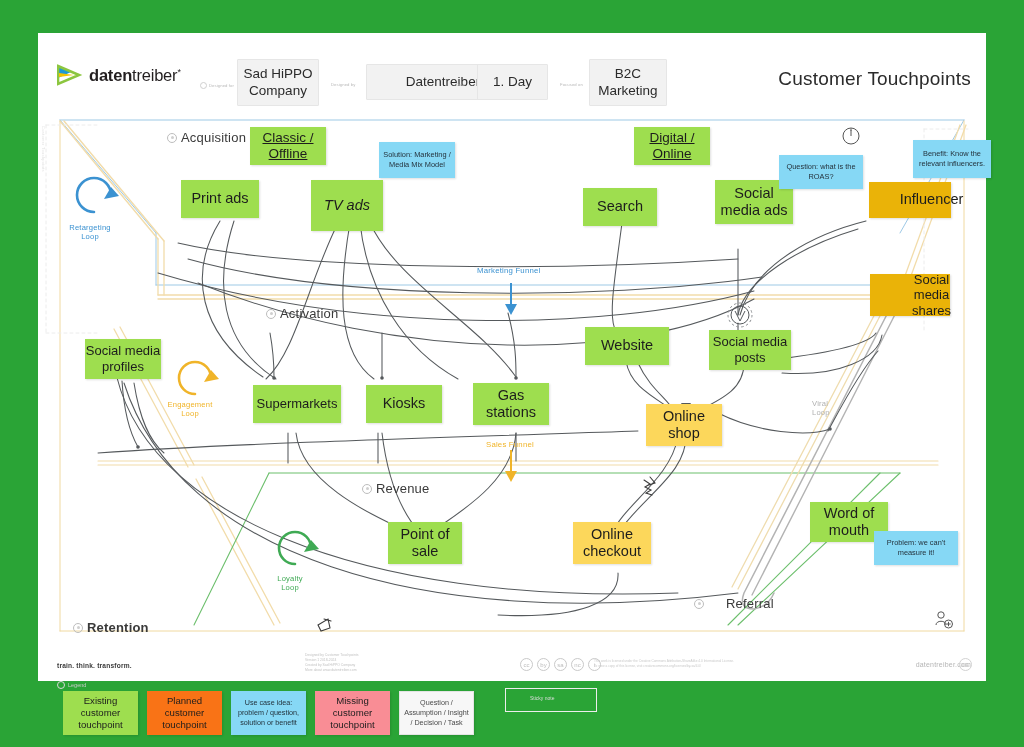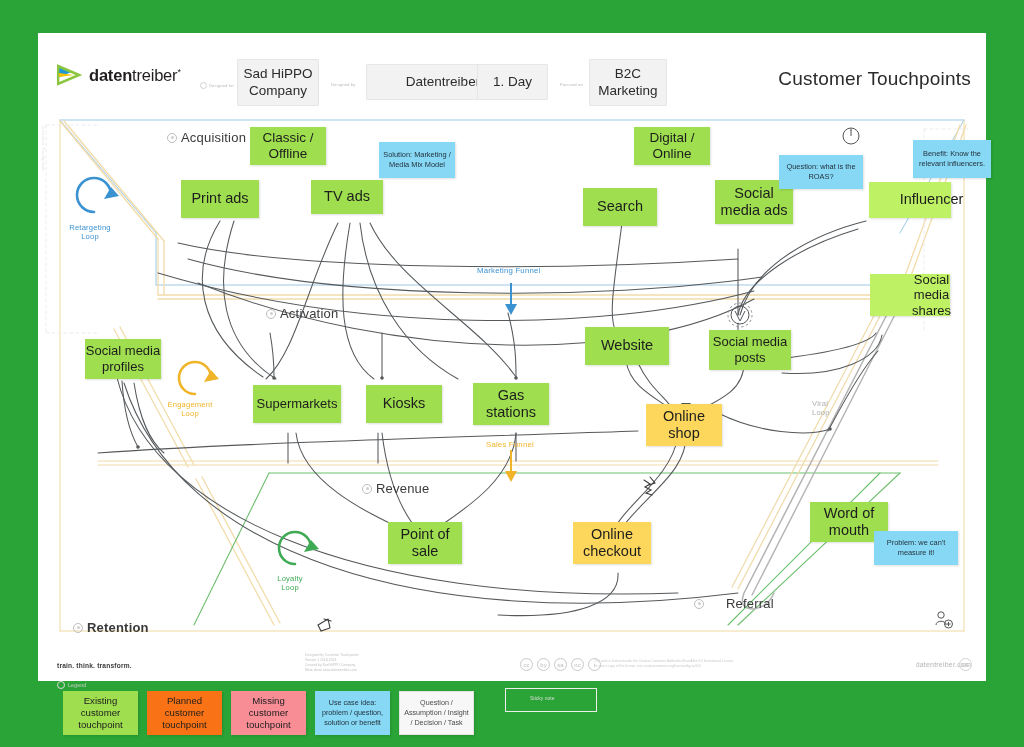--- a/index.html
+++ b/index.html
@@ -44,26 +44,26 @@
   #art svg{position:absolute;left:0;top:0;}
 
   
   .note{
     position:absolute;display:flex;align-items:center;justify-content:center;
     text-align:center;color:#1d1d1d;box-sizing:border-box;
     box-shadow:1px 1px 2px rgba(0,0,0,.13);
   }
   .note.green{background:#9ede4f;}
   .note.yellow{background:#fcd75b;}
-  .note.pink{background:#bef264;padding-left:43px;}
+  .note.pink{background:#eab308;padding-left:43px;}
   .note.blue{background:#86d8f5;}
   .note.big{font-size:14.5px;line-height:1.2;}
   .note.med{font-size:13px;line-height:1.2;}
   .note.small{font-size:7.4px;line-height:1.32;padding:3px 4px;color:#24323c;}
-  .note.hdr{font-size:13.5px;line-height:1.2;text-align:center;}
+  .note.hdr{font-size:13.5px;line-height:1.2;text-decoration:underline;text-align:center;}
 
   
   .stage-lbl{
     position:absolute;display:flex;align-items:center;gap:4px;
     font-size:13px;color:#3a3a3a;white-space:nowrap;letter-spacing:.2px;
   }
   .stage-lbl .ring{
     width:8px;height:8px;border:1px solid #bdbdbd;border-radius:50%;
     display:inline-block;position:relative;flex:none;
   }
@@ -354,21 +354,21 @@
   <div class="loop-lbl" style="left:812px;top:400px;width:50px;color:#b0b0b0;text-align:left;">Viral
 Loop</div>
 
   <div class="funnel-lbl" style="left:477px;top:266px;color:#3b92d1;">Marketing Funnel</div>
   <div class="funnel-lbl" style="left:486px;top:440px;color:#f0b429;">Sales Funnel</div>
 
   <div class="note green hdr" style="left:250px;top:127px;width:76px;height:38px;">Classic / Offline</div>
   <div class="note green hdr" style="left:634px;top:127px;width:76px;height:38px;">Digital / Online</div>
 
   <div class="note green big" style="left:181px;top:180px;width:78px;height:38px;">Print ads</div>
-  <div class="note green big" style="left:311px;top:180px;width:72px;height:34px;">TV ads</div>
+  <div class="note green big" style="left:311px;top:180px;width:72px;height:51px;font-style:italic;">TV ads</div>
   <div class="note green big" style="left:583px;top:188px;width:74px;height:38px;">Search</div>
   <div class="note green big" style="left:715px;top:180px;width:78px;height:44px;">Social media ads</div>
   <div class="note pink big" style="left:869px;top:182px;width:82px;height:36px;">Influencer</div>
   <div class="note pink med" style="left:870px;top:274px;width:80px;height:42px;">Social media shares</div>
   <div class="note green med" style="left:85px;top:339px;width:76px;height:40px;">Social media profiles</div>
   <div class="note green med" style="left:253px;top:385px;width:88px;height:38px;">Supermarkets</div>
   <div class="note green big" style="left:366px;top:385px;width:76px;height:38px;">Kiosks</div>
   <div class="note green big" style="left:473px;top:383px;width:76px;height:42px;">Gas stations</div>
   <div class="note green big" style="left:585px;top:327px;width:84px;height:38px;">Website</div>
   <div class="note green med" style="left:709px;top:330px;width:82px;height:40px;">Social media posts</div>
@@ -421,18 +421,18 @@
   <div class="legend-lbl">
     <span class="ring"></span>
       <span>Legend</span>
   </div>
   <div class="legend-ghost"></div>
   <div class="legend-ghost-txt">Sticky note</div>
 
   <div class="legend-row">
     <div class="legend-item l1">Existing customer touchpoint</div>
     <div class="legend-item l2">Planned customer touchpoint</div>
+    <div class="legend-item l4">Use case idea: problem / question, solution or benefit</div>
     <div class="legend-item l3">Missing customer touchpoint</div>
-    <div class="legend-item l4">Use case idea: problem / question, solution or benefit</div>
     <div class="legend-item l5">Question / Assumption / Insight / Decision / Task</div>
   </div>
 
 </div>
 
 </body></html>

